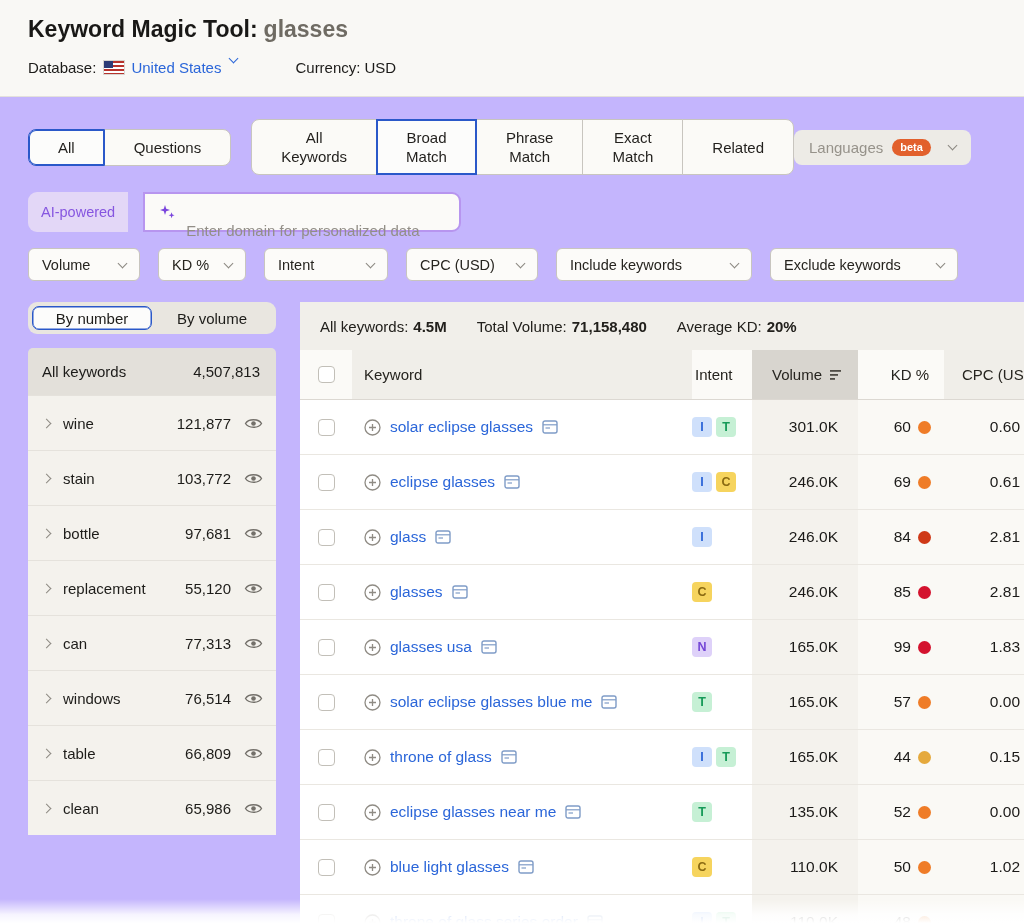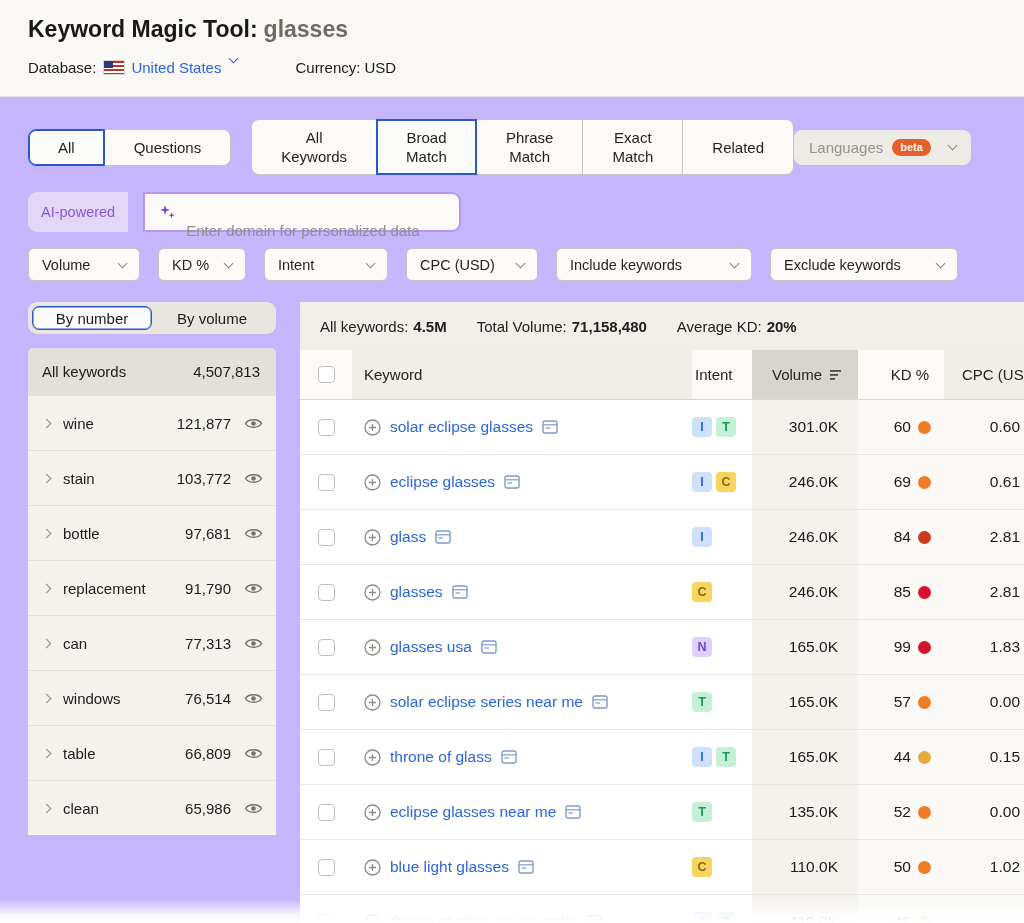--- a/index.html
+++ b/index.html
@@ -232,21 +232,21 @@
       <svg width="19" height="13" viewBox="0 0 19 13">
         <path d="M1.5 6.5 C4.5 1.5 14.5 1.5 17.5 6.5 C14.5 11.5 4.5 11.5 1.5 6.5 Z" fill="none" stroke="#73706a" stroke-width="1.4"></path>
         <circle cx="9.5" cy="6.5" r="2.3" fill="#73706a"></circle>
       </svg>
     </span>
   </div>
 
   <div class="group-row">
     <span class="chev-right"></span>
     <span class="group-label">replacement</span>
-    <span class="group-count">91,790</span>
+    <span class="group-count">55,120</span>
     <span class="eye">
       <svg width="19" height="13" viewBox="0 0 19 13">
         <path d="M1.5 6.5 C4.5 1.5 14.5 1.5 17.5 6.5 C14.5 11.5 4.5 11.5 1.5 6.5 Z" fill="none" stroke="#73706a" stroke-width="1.4"></path>
         <circle cx="9.5" cy="6.5" r="2.3" fill="#73706a"></circle>
       </svg>
     </span>
   </div>
 
 
   <div class="group-row">
@@ -515,21 +515,21 @@
     <div class="td td-check">
       <span class="checkbox"></span>
     </div>
     <div class="td td-keyword">
       <span class="plus-icon">
         <svg width="17" height="17" viewBox="0 0 17 17">
           <circle cx="8.5" cy="8.5" r="7.5" fill="none" stroke="#8f8b84" stroke-width="1.3"></circle>
           <path d="M8.5 5v7M5 8.5h7" stroke="#8f8b84" stroke-width="1.3"></path>
         </svg>
       </span>
-      <span class="kw-link">solar eclipse series near me</span>
+      <span class="kw-link">solar eclipse glasses blue me</span>
       <span class="serp-icon">
         <svg width="16" height="14" viewBox="0 0 16 14">
           <rect x="1" y="1" width="14" height="12" rx="2" fill="none" stroke="#7f9cc7" stroke-width="1.4"></rect>
           <path d="M1 4.8h14" stroke="#7f9cc7" stroke-width="1.2"></path>
           <path d="M3.5 8h4.5" stroke="#7f9cc7" stroke-width="1.2"></path>
         </svg>
       </span>
     </div>
     <div class="td td-intent">
                 <span class="intent-badge" style="background: rgb(198, 240, 213); color: rgb(22, 154, 88);">T</span>

